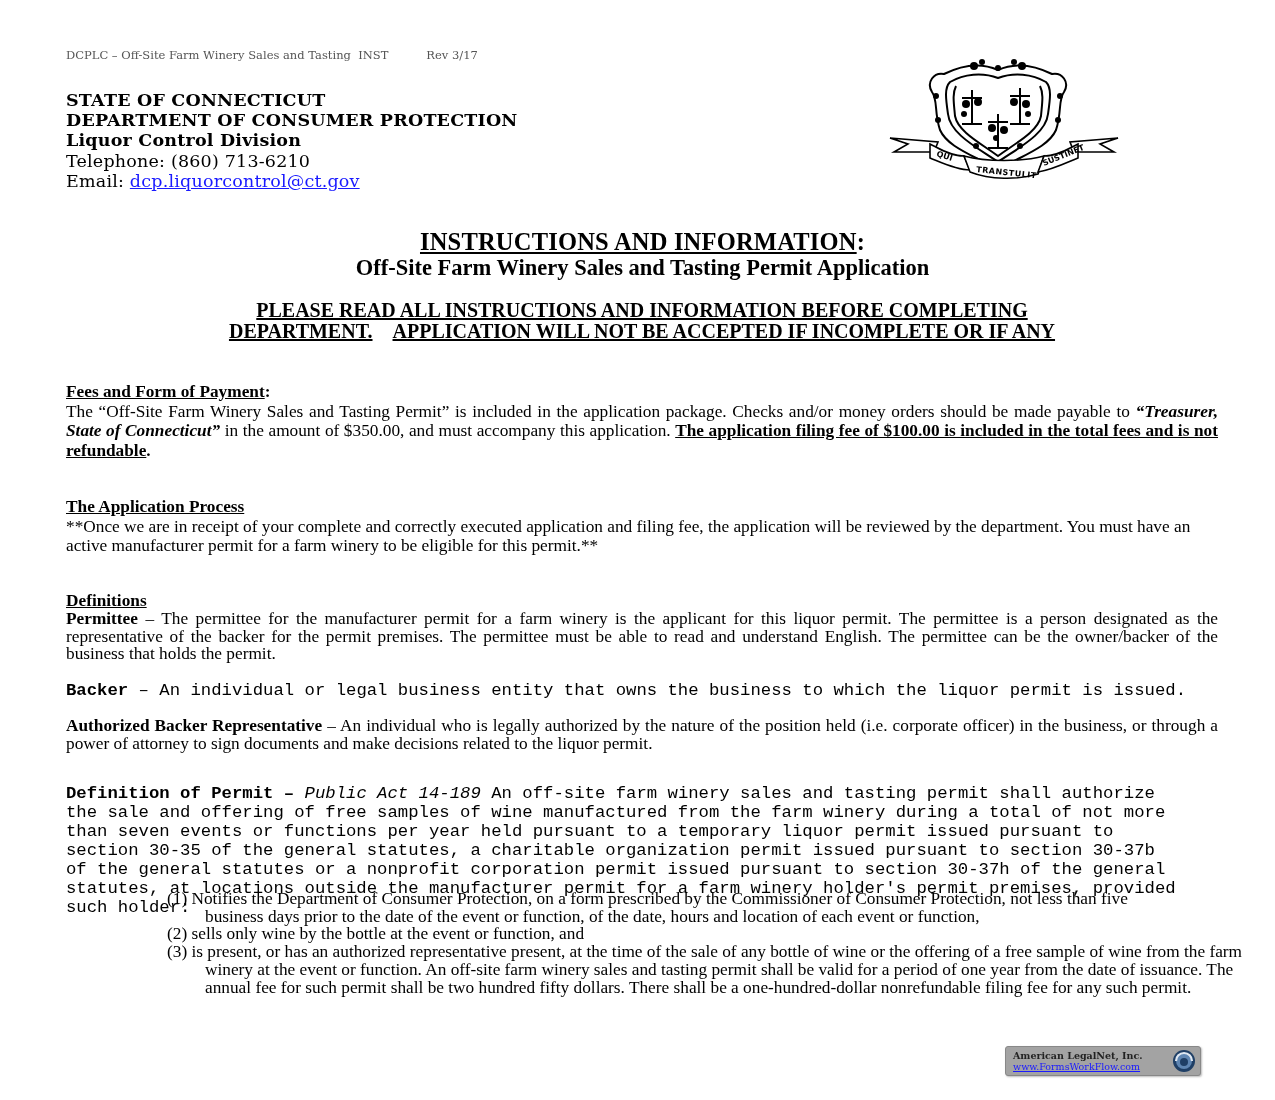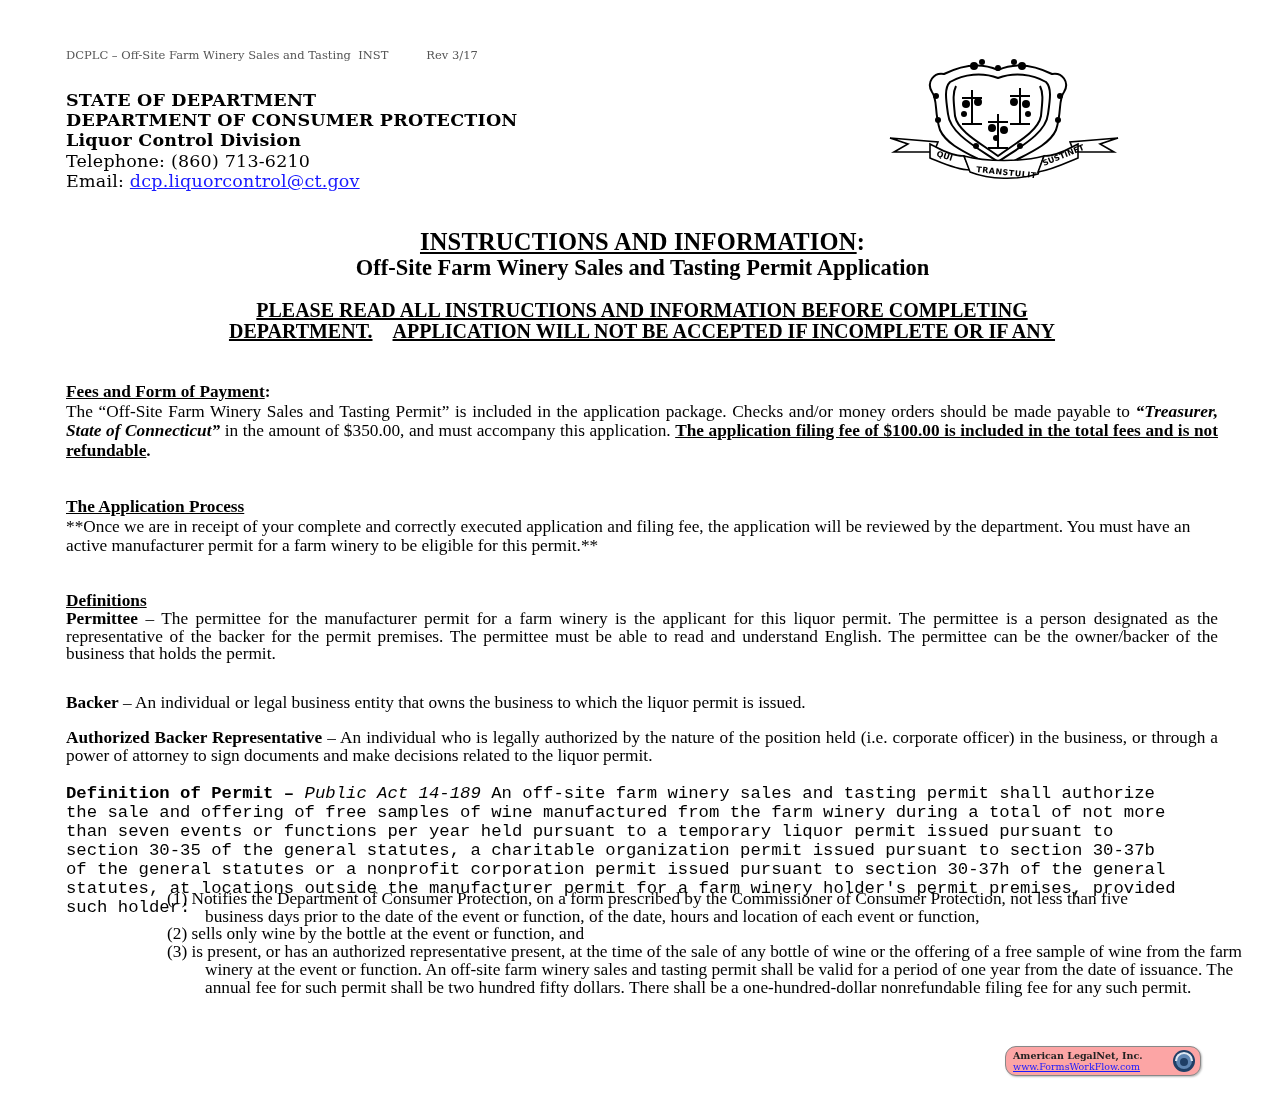--- a/index.html
+++ b/index.html
@@ -29,34 +29,34 @@
     .justify { text-align: justify; }
     .sec-head { font-weight: bold; text-decoration: underline; }
     .bold { font-weight: bold; }
     .bu { font-weight: bold; text-decoration: underline; }
     .bi { font-weight: bold; font-style: italic; }
     .it { font-style: italic; }
 
     .list { position: absolute; left: 140px; width: 1080px; font-family: "Liberation Serif", serif; font-size: 17.3px; line-height: 17.7px; margin-left: 27px; }
     .list-item { padding-left: 38px; text-indent: -38px; }
 
-    .badge { position: absolute; left: 1005px; top: 1046px; width: 194px; height: 28px; border: 1px solid #888; border-radius: 11px; background: #fca5a5; box-shadow: 1px 1px 2px #bbb; }
+    .badge { position: absolute; left: 1005px; top: 1046px; width: 194px; height: 28px; border: 1px solid #888; border-radius: 3px; background: #a3a3a3; box-shadow: 1px 1px 2px #bbb; }
     .badge .name { position: absolute; left: 7px; top: 3px; font-family: "DejaVu Serif", serif; font-weight: bold; font-size: 9.5px; color: #222; white-space: nowrap; }
     .badge .url { position: absolute; left: 7px; top: 14px; font-family: "DejaVu Serif", serif; font-size: 9.5px; color: #1a1aff; text-decoration: underline; white-space: nowrap; }
     .badge .globe { position: absolute; right: 4px; top: 2px; width: 24px; height: 24px; }
   </style>
 </head>
 <body>
 
 <div class="page">
 
   <div class="header-meta"><span>DCPLC – Off-Site Farm Winery Sales and Tasting  INST</span><span class="rev">Rev 3/17</span></div>
 
   <div class="agency">
-    <span class="b">STATE OF DEPARTMENT</span>
+    <span class="b">STATE OF CONNECTICUT</span>
     <span class="b">DEPARTMENT OF CONSUMER PROTECTION</span>
     <span class="b">Liquor Control Division</span>
     <span class="r"><span>Telephone: </span><span>(860) 713-6210</span></span>
     <span class="r"><span>Email: </span><a href="#">dcp.liquorcontrol@ct.gov</a></span>
   </div>
 
   <svg class="seal" viewBox="0 0 236 130" xmlns="http://www.w3.org/2000/svg">
     <g fill="none" stroke="#000" stroke-width="2">
 
       <path d="M58 22 C 48 20, 40 30, 46 40 C 52 48, 48 60, 54 78 C 62 96, 90 104, 112 118 C 134 104, 162 96, 170 78 C 176 60, 172 48, 178 40 C 184 30, 176 20, 166 22 C 150 14, 130 10, 112 18 C 94 10, 74 14, 58 22 Z"></path>
@@ -129,21 +129,21 @@
   </div>
 
   <div class="block body-text" style="top:497px;">
     <div class="sec-head">The Application Process</div>
     <div>**Once we are in receipt of your complete and correctly executed application and filing fee, the application will be reviewed by the department.  You must have an active manufacturer permit for a farm winery to be eligible for this permit.**</div>
   </div>
 
   <div class="block body-text" style="top:592px; line-height:17.8px;">
     <div class="sec-head">Definitions</div>
     <div class="justify"><span class="bold">Permittee</span><span> – The permittee for the manufacturer permit for a farm winery is the applicant for this liquor permit.  The permittee is a person designated as the representative of the backer for the permit premises. The permittee must be able to read and understand English. The permittee can be the owner/backer of the business that holds the permit.</span></div>
-    <div class="justify" style="margin-top:31px;"><span class="bold">Backer</span><span> – An individual or legal business entity that owns the business to which the liquor permit is issued.</span></div>
+    <div class="justify" style="margin-top:19px;font-family:Liberation Mono, monospace;"><span class="bold">Backer</span><span> – An individual or legal business entity that owns the business to which the liquor permit is issued.</span></div>
     <div class="justify" style="margin-top:17.5px;"><span class="bold">Authorized Backer Representative</span><span> – An individual who is legally authorized by the nature of the position held (i.e. corporate officer) in the business, or through a power of attorney to sign documents and make decisions related to the liquor permit.</span></div>
   </div>
 
   <div class="block body-text" style="top:784px; width:1110px; line-height:19px;font-family:Liberation Mono, monospace;">
     <span class="bold">Definition of Permit – </span><span class="it">Public Act 14-189</span><span> An off-site farm winery sales and tasting permit shall authorize the sale and offering of free samples of wine manufactured from the farm winery during a total of not more than seven events or functions per year held pursuant to a temporary liquor permit issued pursuant to section 30-35 of the general statutes, a charitable organization permit issued pursuant to section 30-37b of the general statutes or a nonprofit corporation permit issued pursuant to section 30-37h of the general statutes, at locations outside the manufacturer permit for a farm winery holder's permit premises, provided such holder:</span>
   </div>
 
   <div class="list" style="top:890px;">
     <div class="list-item" style="padding-right:60px;"><span>(1) </span><span>Notifies the Department of Consumer Protection, on a form prescribed by the Commissioner of Consumer Protection, not less than five business days prior to the date of the event or function, of the date, hours and location of each event or function,</span></div>
     <div class="list-item"><span>(2) </span><span>sells only wine by the bottle at the event or function, and</span></div>

